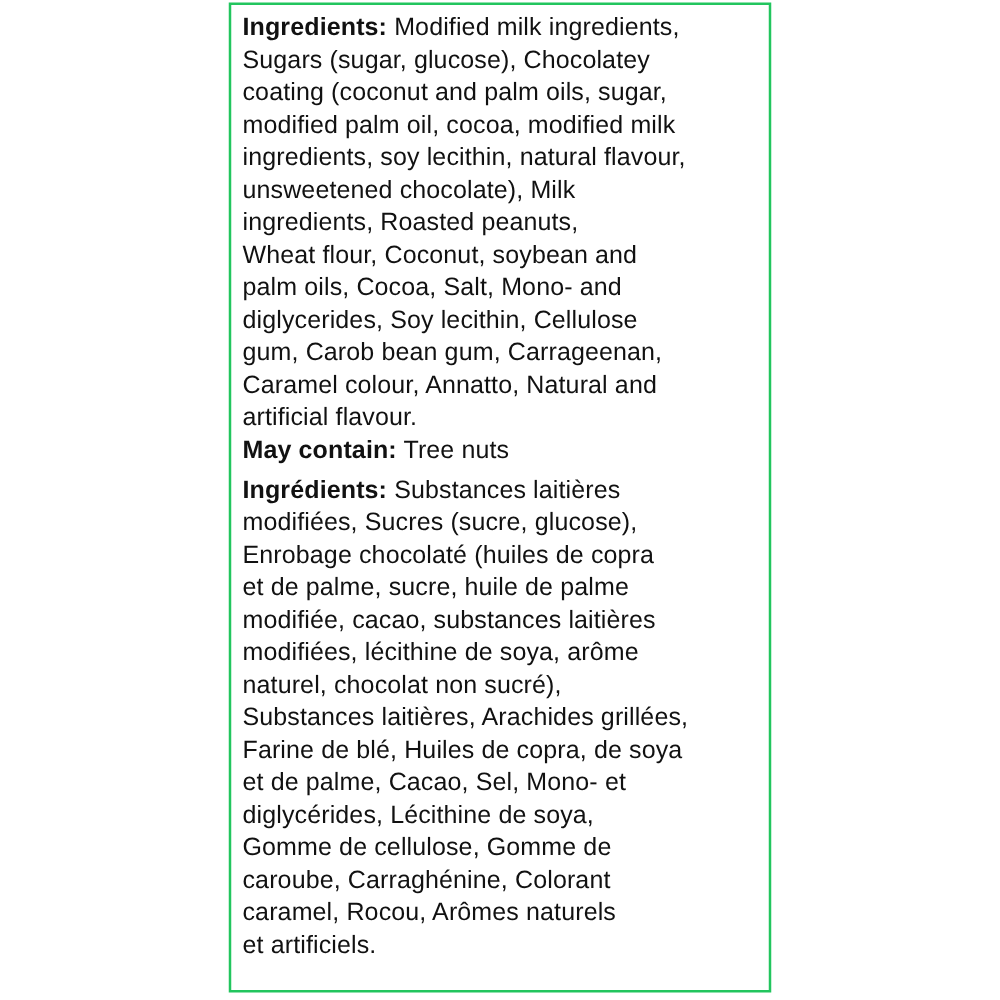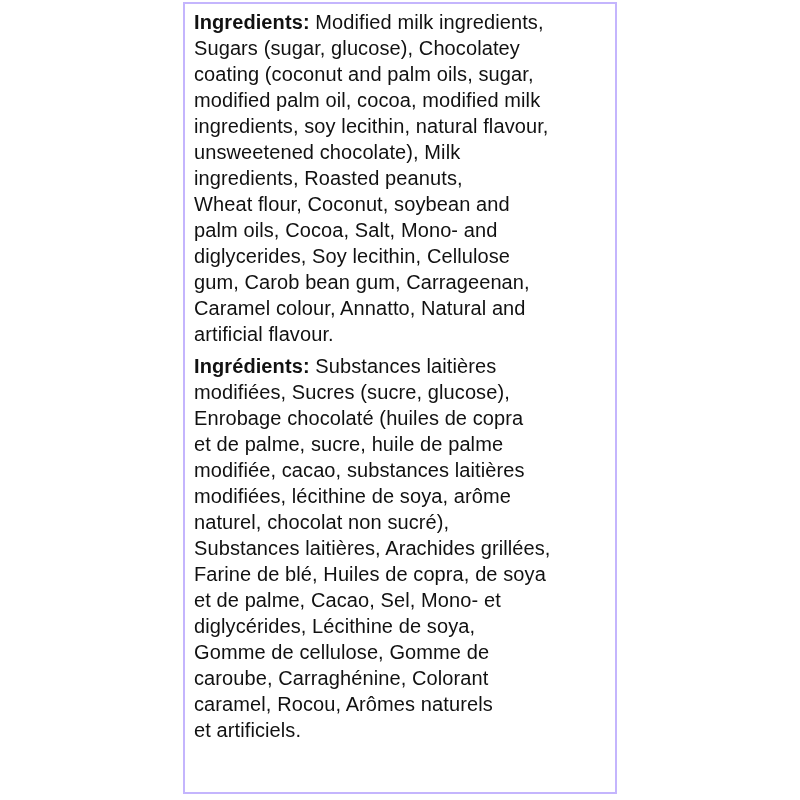--- a/index.html
+++ b/index.html
@@ -14,21 +14,21 @@
     font-family: "Liberation Sans", sans-serif;
     color: #111111;
   }
   .label-box {
     position: absolute;
     left: 183px;
     top: 2px;
     width: 434px;
     height: 792px;
     box-sizing: border-box;
-    border: 2px solid #c4b5fd;
+    border: 2px solid #22c55e;
     padding: 5px 5px 0 9px;
     overflow: hidden;
     background: #ffffff;
   }
   .para {
     margin: 0;
     font-size: 20px;
     line-height: 26px;
     letter-spacing: 0.1px;
   }
@@ -54,20 +54,21 @@
 ingredients, soy lecithin, natural flavour,
 unsweetened chocolate), Milk
 ingredients, Roasted peanuts,
 Wheat flour, Coconut, soybean and
 palm oils, Cocoa, Salt, Mono- and
 diglycerides, Soy lecithin, Cellulose
 gum, Carob bean gum, Carrageenan,
 Caramel colour, Annatto, Natural and
 artificial flavour.</span></p>
 
+  <p class="para"><strong>May contain:</strong> <span class="body-text">Tree nuts</span></p>
 
   <p class="para fr-gap"><strong>Ingrédients:</strong> <span class="body-text">Substances laitières
 modifiées, Sucres (sucre, glucose),
 Enrobage chocolaté (huiles de copra
 et de palme, sucre, huile de palme
 modifiée, cacao, substances laitières
 modifiées, lécithine de soya, arôme
 naturel, chocolat non sucré),
 Substances laitières, Arachides grillées,
 Farine de blé, Huiles de copra, de soya

